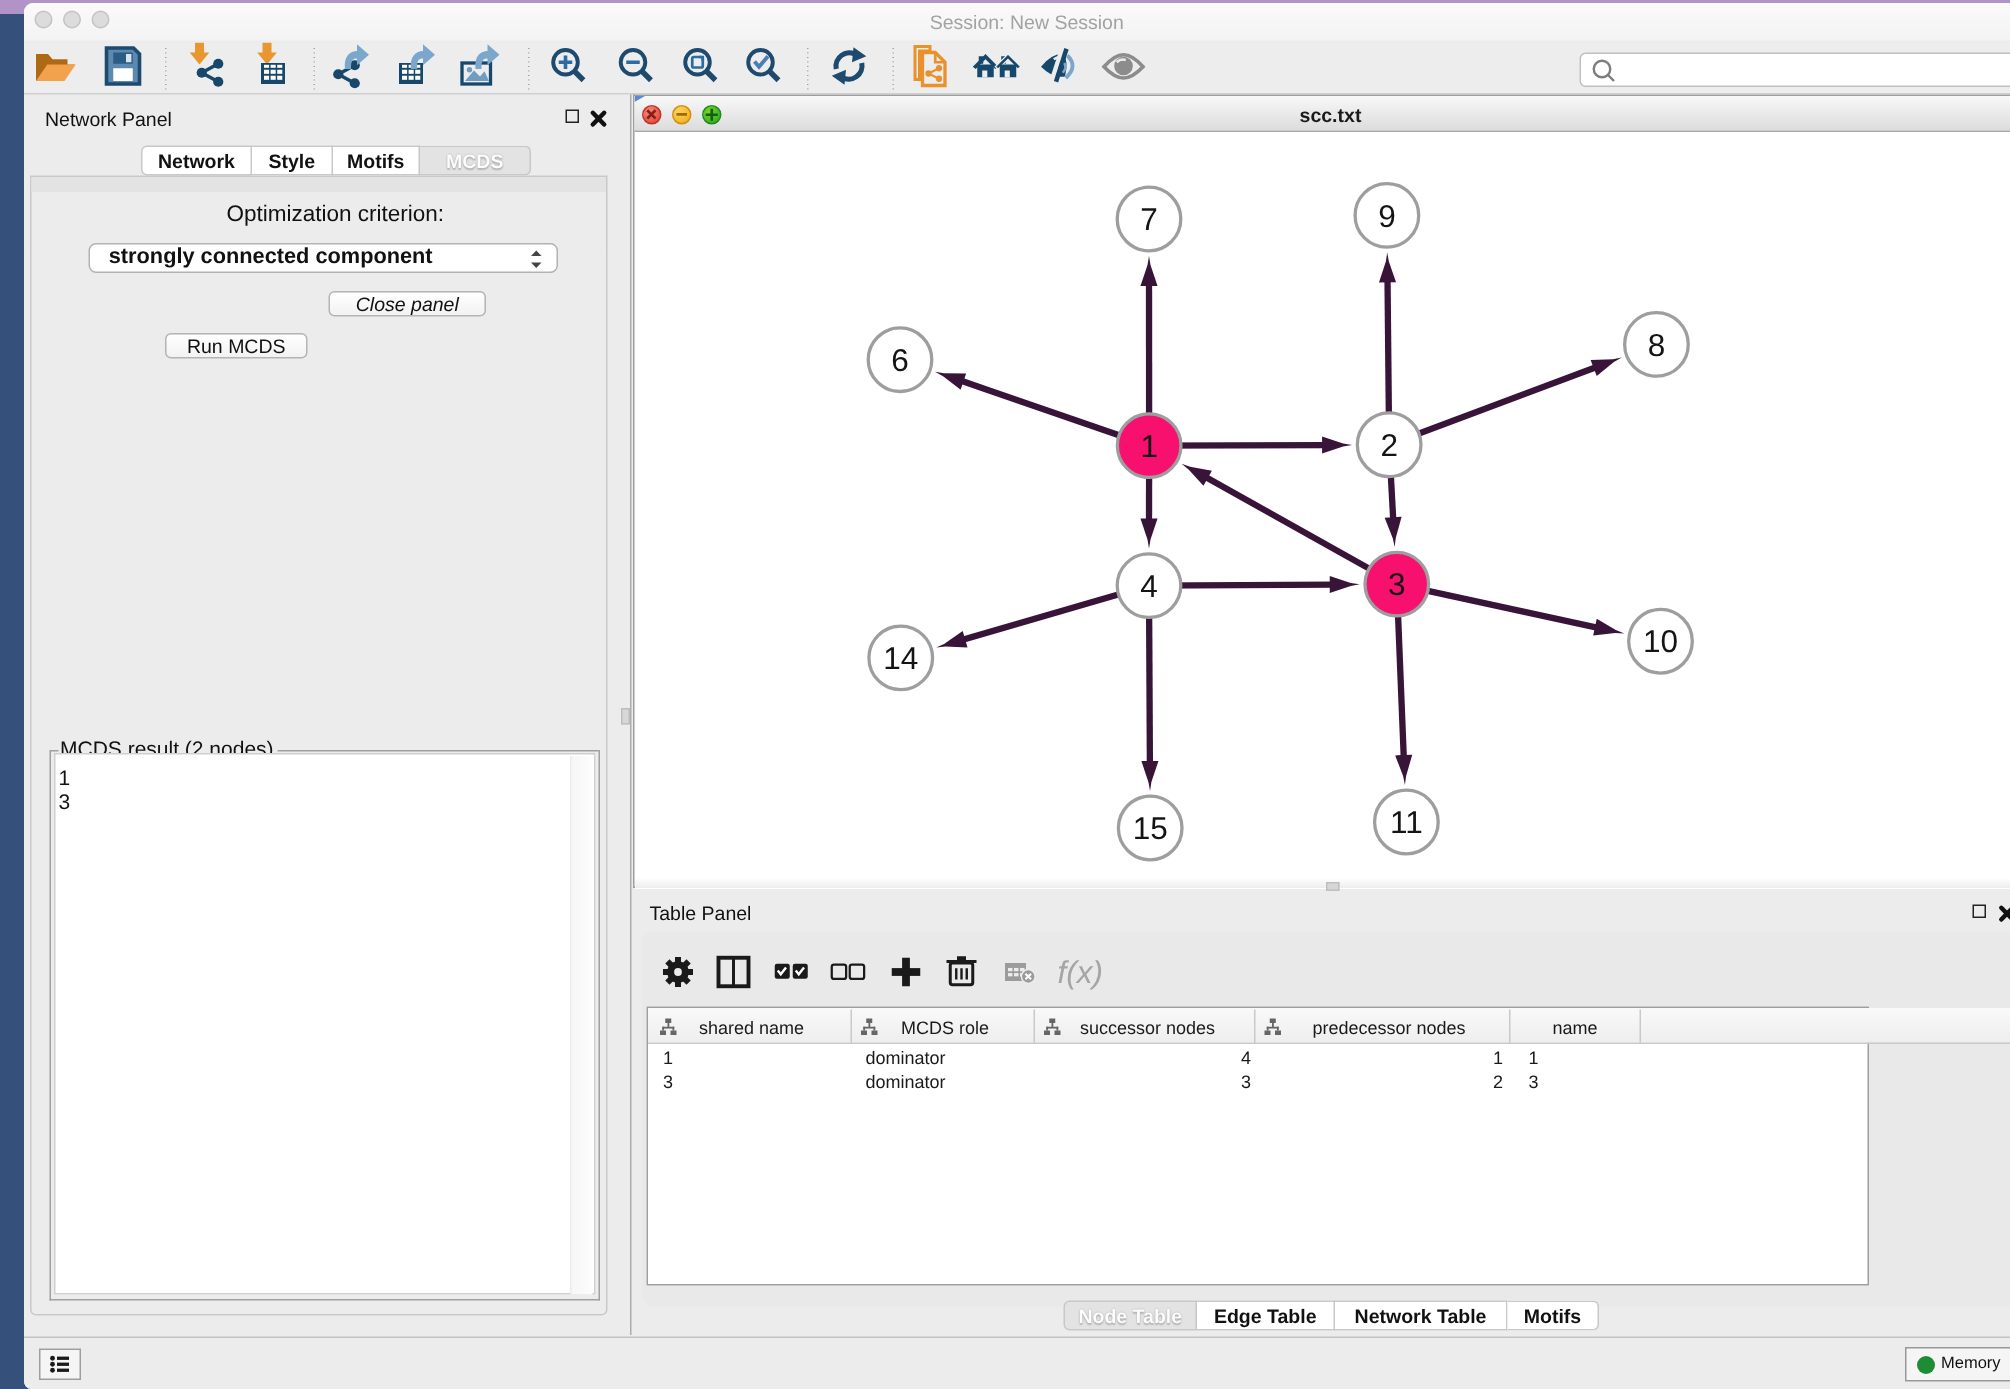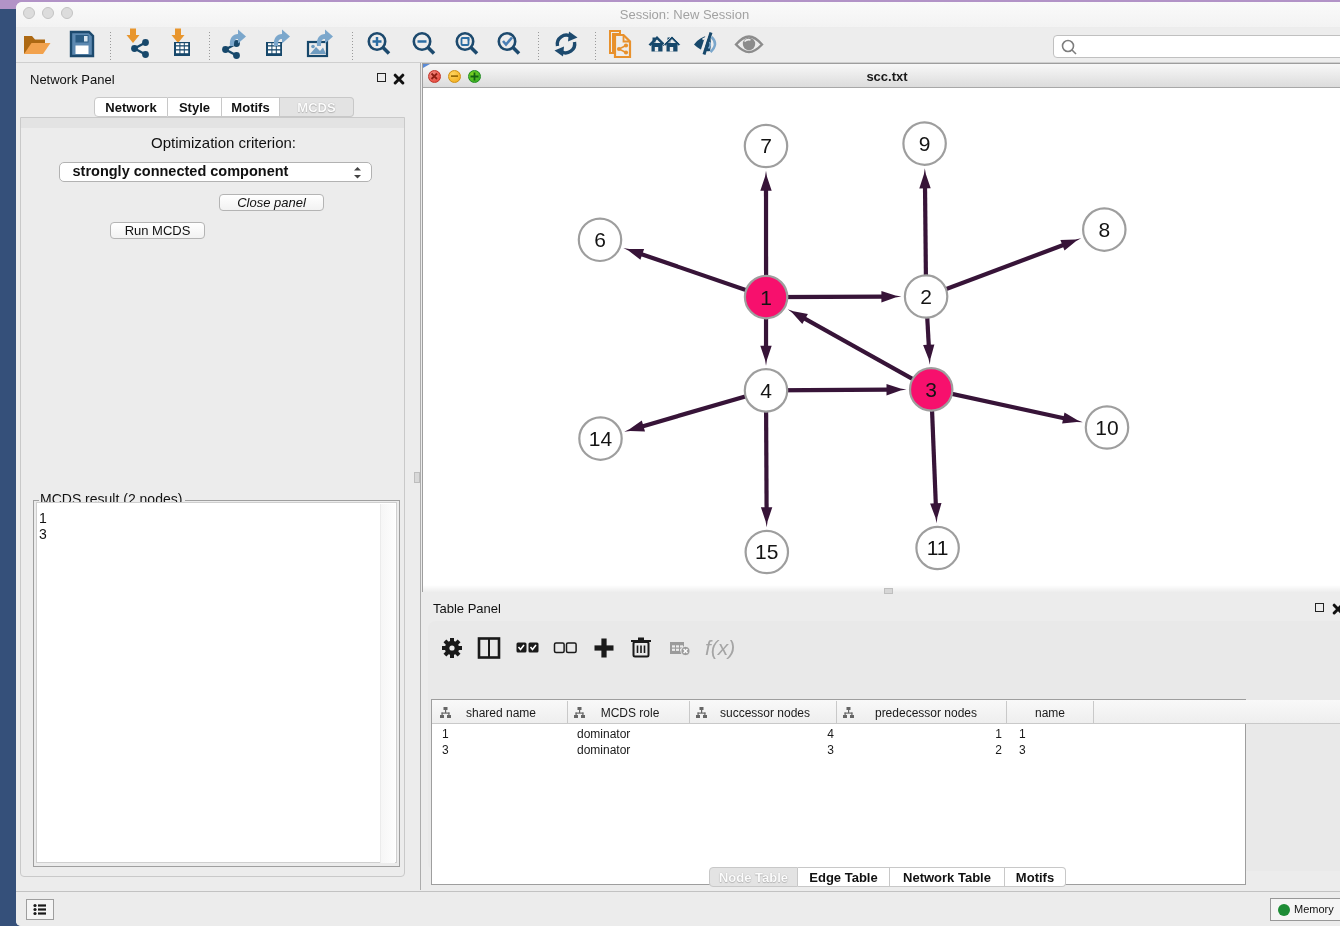--- a/index.html
+++ b/index.html
@@ -418,21 +418,21 @@
           <rect x="-7" y="0.7" width="3" height="2.2" fill="#ececec"></rect>
           <rect x="-3" y="0.7" width="3" height="2.2" fill="#ececec"></rect>
           <rect x="1" y="0.7" width="3" height="2.2" fill="#ececec"></rect>
           <circle cx="6.5" cy="3" r="4.6" fill="#9b9b9b" stroke="#ececec" stroke-width="1"></circle>
           <path d="M 4.6,1.1 L 8.4,4.9 M 8.4,1.1 L 4.6,4.9" stroke="#fff" stroke-width="1.4"></path>
         </g>
 
     <text x="283" y="58" font-family="Liberation Serif, serif" font-style="italic" font-size="21" fill="#a5a5a5">f(x)</text>
   </svg>
 
-  <div class="abs" style="left:9px;top:74px;width:815px;height:186px;background:#fff;border:1px solid #9e9e9e;margin-top:28px;">
+  <div class="abs" style="left:9px;top:74px;width:815px;height:186px;background:#fff;border:1px solid #9e9e9e;">
     <div class="abs" style="left:0;top:0;width:911px;height:24px;background:linear-gradient(#f9f9f9,#eeeeee);border-bottom:1px solid #c9c9c9;"></div>
     <svg width="914" height="184" style="position:absolute;left:0;top:0;">
       <g stroke="#c9c9c9" stroke-width="1">
             <line x1="135.5" y1="1" x2="135.5" y2="24"></line>
             <line x1="257.5" y1="1" x2="257.5" y2="24"></line>
             <line x1="404.5" y1="1" x2="404.5" y2="24"></line>
             <line x1="574.5" y1="1" x2="574.5" y2="24"></line>
             <line x1="661.5" y1="1" x2="661.5" y2="24"></line>
           </g>
       <g fill="#666">

